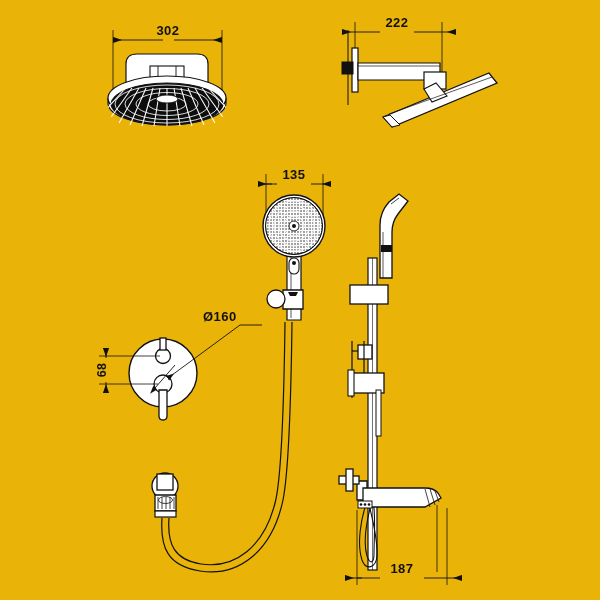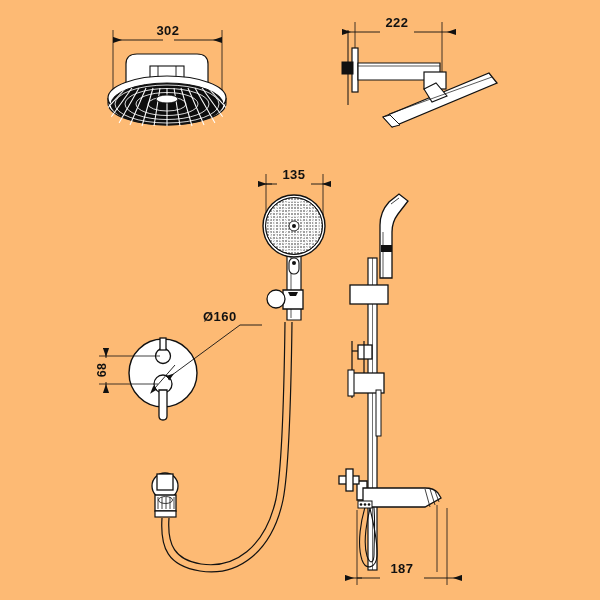--- a/index.html
+++ b/index.html
@@ -2,21 +2,21 @@
 <html><head>
 <meta charset="utf-8">
 <title>Shower System Technical Drawing</title>
 <style>
   html,body{margin:0;padding:0;background:#ffffff;}
   body{
     width:600px;height:600px;overflow:hidden;
     font-family:"Liberation Sans","DejaVu Sans",sans-serif;
     color:#1a1a1a;
   }
-  #sheet{position:relative;width:600px;height:600px;background:#fdba74;}
+  #sheet{position:relative;width:600px;height:600px;background:#eab308;}
   #sheet svg{position:absolute;top:0;left:0;}
   .dim-text{
     font-family:"Liberation Sans","DejaVu Sans",sans-serif;
     font-size:13px;font-weight:bold;letter-spacing:0.5px;
     fill:#111111;
   }
   .dim-text-small{
     font-family:"Liberation Sans","DejaVu Sans",sans-serif;
     font-size:12.5px;font-weight:bold;letter-spacing:0.4px;
     fill:#111111;

